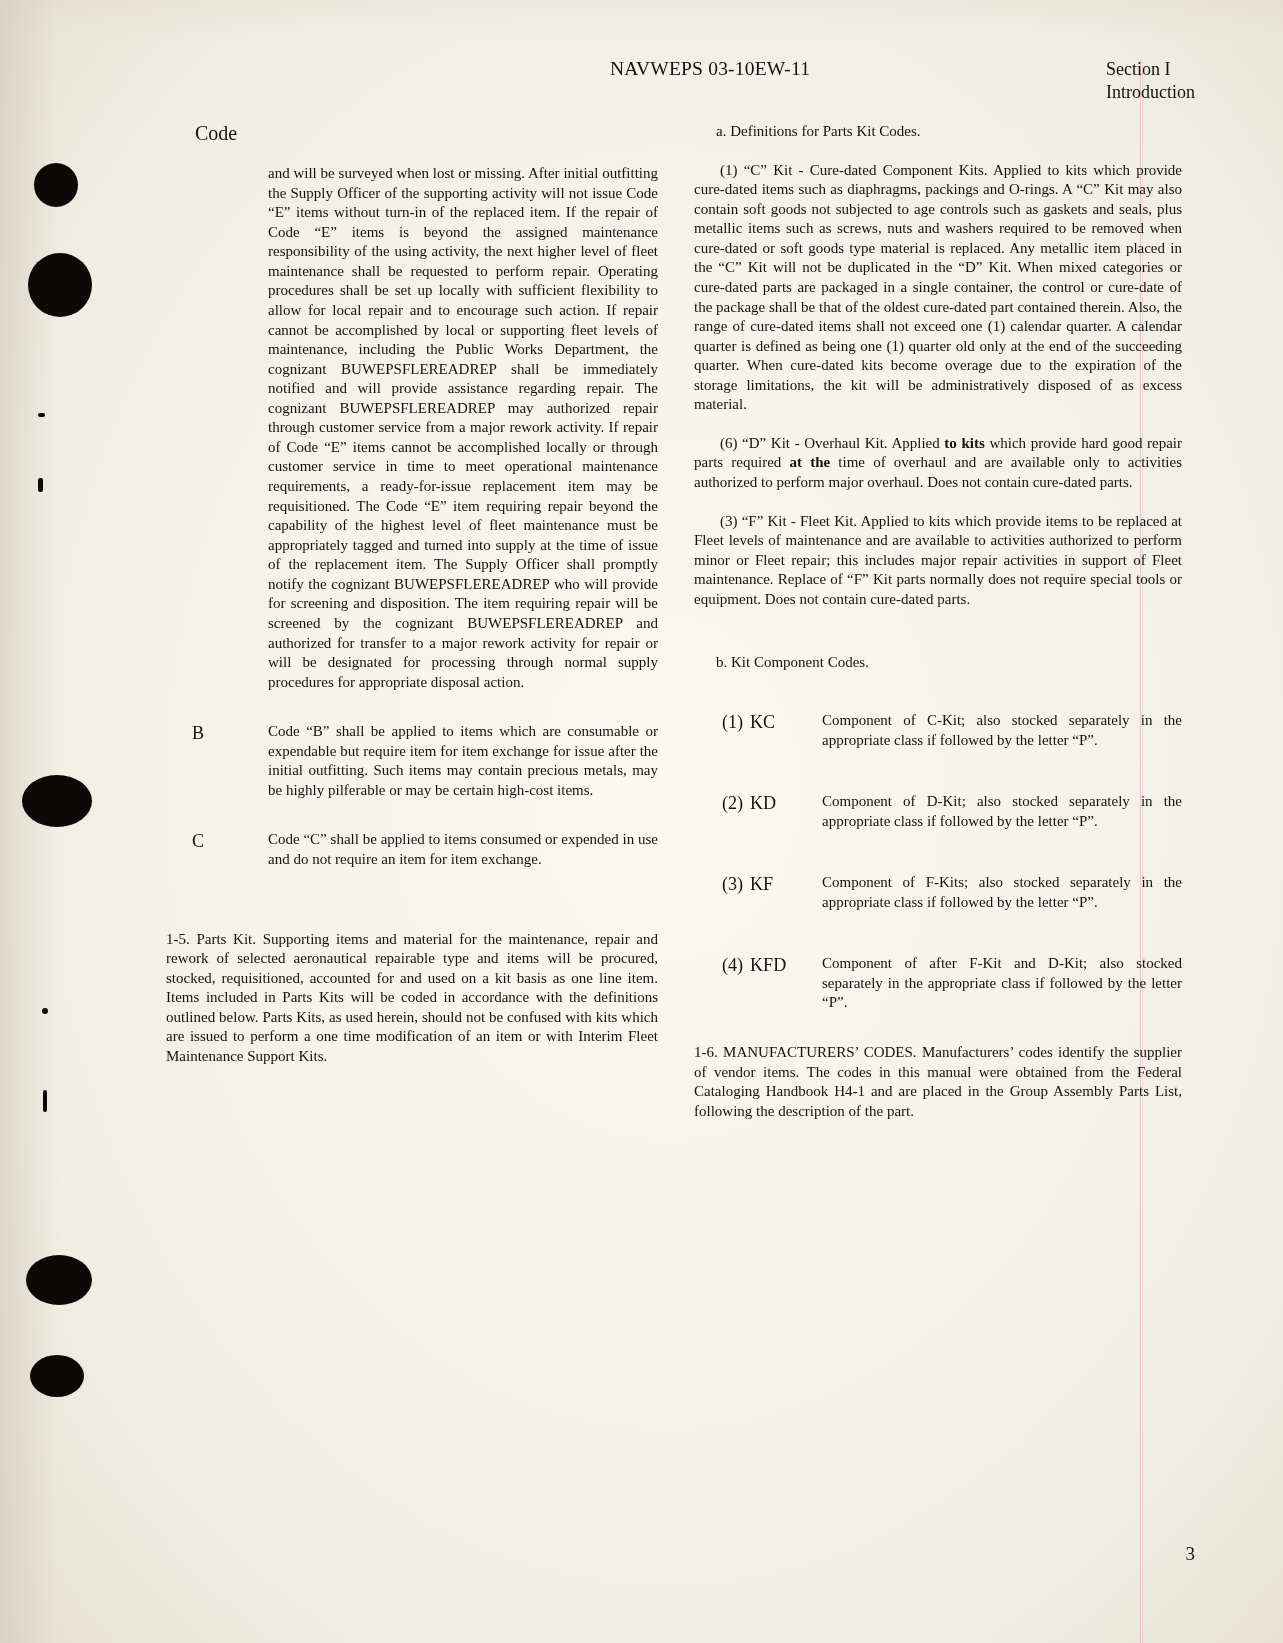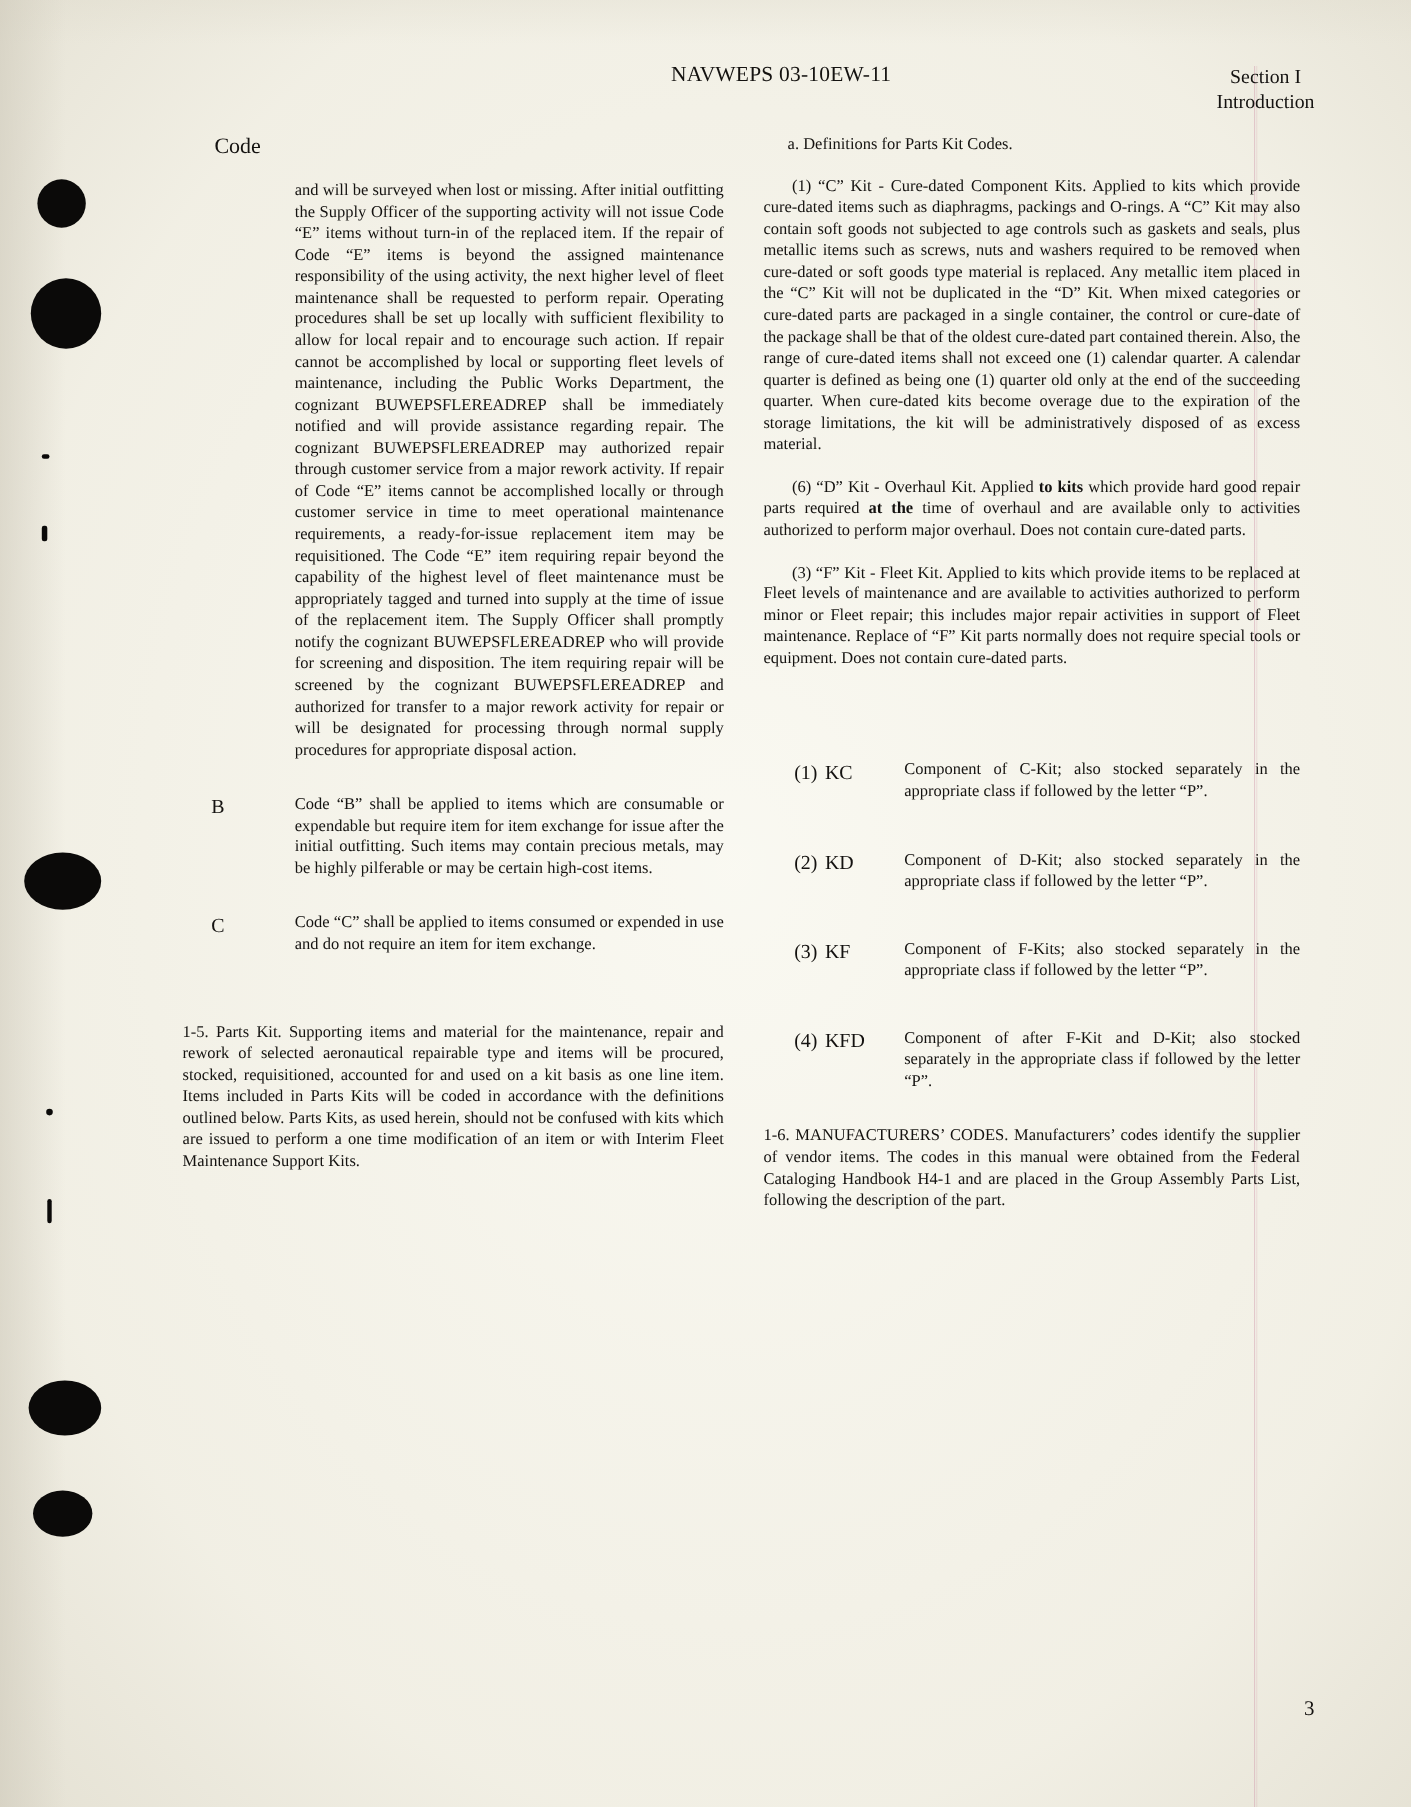--- a/index.html
+++ b/index.html
@@ -57,21 +57,21 @@
     top: 0;
     font-size: 19.5px;
     letter-spacing: 0.2px;
     white-space: nowrap;
     margin-left: 44px;
   }
   .section-block {
     position: absolute;
     right: 88px;
     top: 0;
-    text-align: center;
+    text-align: left;
     font-size: 18px;
     line-height: 1.28;
   }
 
   
   .body-cols {
     position: absolute;
     top: 122px;
     left: 0;
     right: 0;
@@ -235,20 +235,21 @@
       <div class="gap"></div>
 
       <p class="indent"><span>(6) “D” Kit - Overhaul Kit. Applied </span><b class="ink">to kits</b><span> which provide hard good repair parts required </span><b class="ink">at the</b><span> time of overhaul and are available only to activities authorized to perform major overhaul. Does not contain cure-dated parts.</span></p>
 
       <div class="gap"></div>
 
       <p class="indent">(3) “F” Kit - Fleet Kit. Applied to kits which provide items to be replaced at Fleet levels of maintenance and are available to activities authorized to perform minor or Fleet repair; this includes major repair activities in support of Fleet maintenance. Replace of “F” Kit parts normally does not require special tools or equipment. Does not contain cure-dated parts.</p>
 
       <div style="height:44px"></div>
 
+      <p style="padding-left:22px; text-align:left;">b. Kit Component Codes.</p>
 
       <div style="height:38px"></div>
 
       <div class="kit-row">
         <div class="kit-num">(1)</div>
         <div class="kit-code">KC</div>
         <div class="kit-body">
           <p>Component of C-Kit; also stocked separately in the appropriate class if followed by the letter “P”.</p>
         </div>
       </div>

